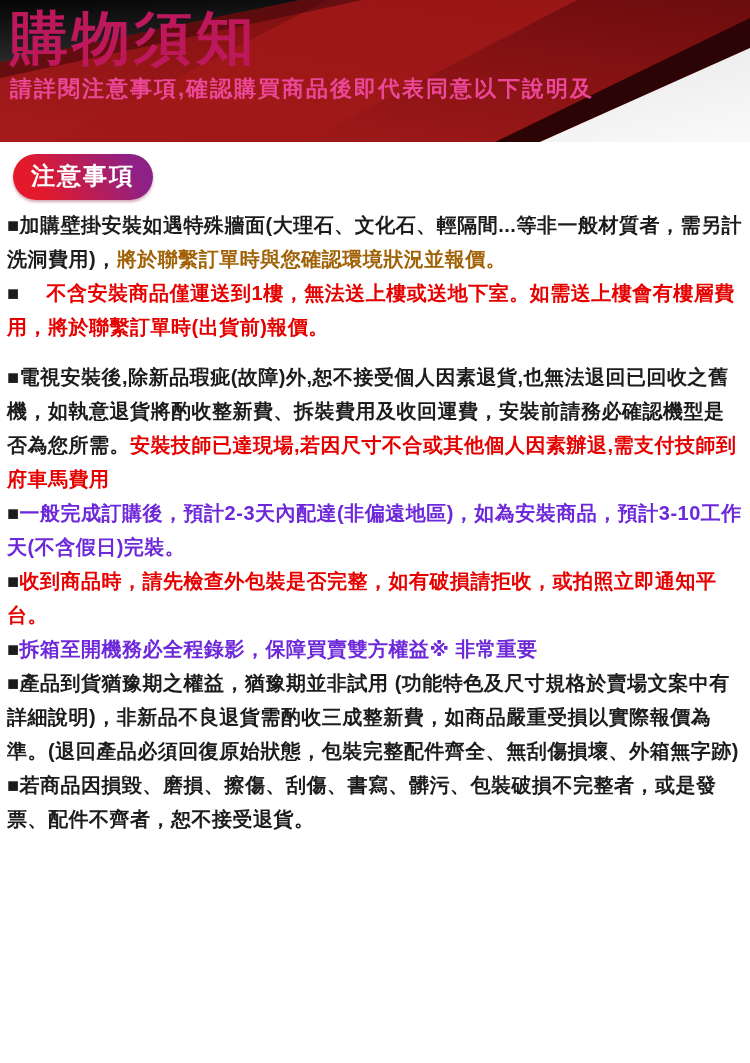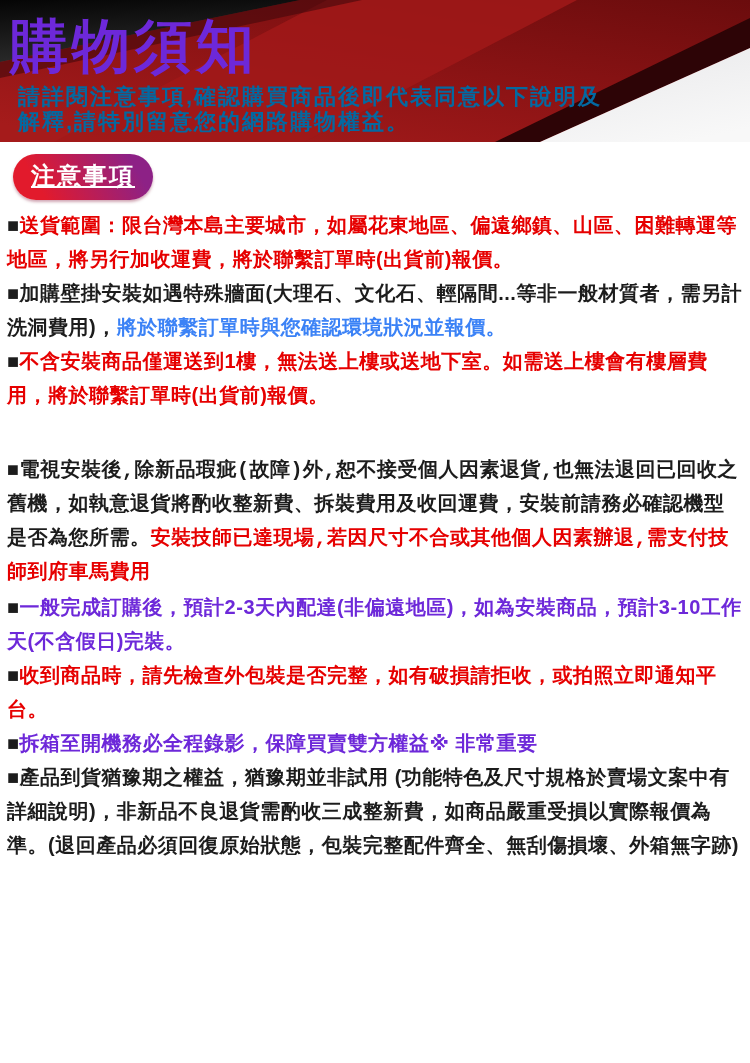--- a/index.html
+++ b/index.html
@@ -21,65 +21,64 @@
     height: 142px;
   }
   .banner-bg {
     position: absolute;
     left: 0; top: 0;
     width: 750px; height: 142px;
     display: block;
   }
   .banner-title {
     position: absolute;
-    left: 10px; top: 8px;
+    left: 10px; top: 0px;
     margin: 0;
-    color: #6d28d9;
+    color: #be185d;
     font-size: 58px;
     line-height: 76px;
     font-weight: bold;
     letter-spacing: 4px;
     white-space: nowrap;
   }
   .banner-sub {
     position: absolute;
     left: 10px; top: 76px;
-    margin: 8px;
-    color: #0369a1;
+    margin: 0;
+    color: #ec4899;
     font-size: 22px;
     line-height: 25px;
     font-weight: bold;
     letter-spacing: 2px;
     white-space: nowrap;
   }
 
   
   .badge {
     display: inline-block;
     margin: 12px 0 0 13px;
     padding: 6px 18px 8px 18px;
     border-radius: 24px;
     color: #ffffff;
     font-size: 24px;
     font-weight: bold;
     letter-spacing: 2px;
     box-shadow: 0 2px 3px rgba(120, 0, 40, 0.35);
-    text-decoration: underline;
   }
 
   
   .content {
     padding: 8px 6px 0 7px;
     font-size: 20px;
     line-height: 34px;
     font-weight: bold;
     letter-spacing: 0.5px;
   }
   .notice { margin: 0; }
-  .notice.gap { margin-top: 42px; font-family: Liberation Mono, monospace; }
+  .notice.gap { margin-top: 16px; }
 </style>
 </head>
 <body>
 
 <div class="page">
 
   <header class="banner">
     <svg class="banner-bg" viewBox="0 0 750 142" preserveAspectRatio="none" aria-hidden="true">
       <defs>
         <linearGradient id="gRed" x1="1" y1="0" x2="0.15" y2="1">
@@ -99,32 +98,31 @@
       <rect x="0" y="0" width="750" height="142" fill="url(#gRed)"></rect>
       <polygon points="54,142 327,0 577,0 304,142" opacity="0.85" fill="#a11919"></polygon>
       <polygon points="300,0 362,0 0,78 0,62" opacity="0.6" fill="#42090b"></polygon>
       <polygon points="0,0 300,0 0,62" fill="url(#gBlack)"></polygon>
       <polygon points="495,142 750,18 750,48 540,142" fill="#2d0406"></polygon>
       <polygon points="540,142 750,48 750,142" fill="url(#gGray)"></polygon>
     </svg>
     <h1 class="banner-title">購物須知</h1>
     <p class="banner-sub">
       <span>請詳閱注意事項,確認購買商品後即代表同意以下說明及</span><br>
-      <span>解釋,請特別留意您的網路購物權益。</span>
     </p>
   </header>
 
   <div class="badge" style="background: linear-gradient(60deg, rgb(226, 26, 44) 20%, rgb(141, 33, 134) 85%);">
     <span>注意事項</span>
   </div>
 
   <main class="content">
-      <p class="notice"><span style="color: rgb(28, 28, 28);">■</span><span style="color: rgb(230, 0, 0);">送貨範圍：限台灣本島主要城市，如屬花東地區、偏遠鄉鎮、山區、困難轉運等地區，將另行加收運費，將於聯繫訂單時(出貨前)報價。</span></p>
-      <p class="notice"><span style="color: rgb(28, 28, 28);">■</span><span style="color: rgb(28, 28, 28);">加購壁掛安裝如遇特殊牆面(大理石、文化石、輕隔間...等非一般材質者，需另計洗洞費用)，</span><span style="color: #3b82f6;">將於聯繫訂單時與您確認環境狀況並報價。</span></p>
-      <p class="notice"><span style="color: rgb(28, 28, 28);">■</span><span style="color: rgb(230, 0, 0);">不含安裝商品僅運送到1樓，無法送上樓或送地下室。如需送上樓會有樓層費用，將於聯繫訂單時(出貨前)報價。</span></p>
+      <p class="notice"><span style="color: rgb(28, 28, 28);">■</span><span style="color: rgb(28, 28, 28);">加購壁掛安裝如遇特殊牆面(大理石、文化石、輕隔間...等非一般材質者，需另計洗洞費用)，</span><span style="color: #a16207;">將於聯繫訂單時與您確認環境狀況並報價。</span></p>
+      <p class="notice"><span style="color: rgb(28, 28, 28);">■</span><span style="color: rgb(230, 0, 0); margin-left: 27px;">不含安裝商品僅運送到1樓，無法送上樓或送地下室。如需送上樓會有樓層費用，將於聯繫訂單時(出貨前)報價。</span></p>
       <p class="notice gap"><span style="color: rgb(28, 28, 28);">■</span><span style="color: rgb(28, 28, 28);">電視安裝後,除新品瑕疵(故障)外,恕不接受個人因素退貨,也無法退回已回收之舊機，如執意退貨將酌收整新費、拆裝費用及收回運費，安裝前請務必確認機型是否為您所需。</span><span style="color: rgb(230, 0, 0);">安裝技師已達現場,若因尺寸不合或其他個人因素辦退,需支付技師到府車馬費用</span></p>
       <p class="notice"><span style="color: rgb(28, 28, 28);">■</span><span style="color: #6d28d9;">一般完成訂購後，預計2-3天內配達(非偏遠地區)，如為安裝商品，預計3-10工作天(不含假日)完裝。</span></p>
       <p class="notice"><span style="color: rgb(28, 28, 28);">■</span><span style="color: rgb(230, 0, 0);">收到商品時，請先檢查外包裝是否完整，如有破損請拒收，或拍照立即通知平台。</span></p>
       <p class="notice"><span style="color: rgb(28, 28, 28);">■</span><span style="color: #6d28d9;">拆箱至開機務必全程錄影，保障買賣雙方權益※ 非常重要</span></p>
       <p class="notice"><span style="color: rgb(28, 28, 28);">■</span><span style="color: rgb(28, 28, 28);">產品到貨猶豫期之權益，猶豫期並非試用 (功能特色及尺寸規格於賣場文案中有詳細說明)，非新品不良退貨需酌收三成整新費，如商品嚴重受損以實際報價為準。(退回產品必須回復原始狀態，包裝完整配件齊全、無刮傷損壞、外箱無字跡)</span></p>
+      <p class="notice"><span style="color: rgb(28, 28, 28);">■</span><span style="color: rgb(28, 28, 28);">若商品因損毀、磨損、擦傷、刮傷、書寫、髒污、包裝破損不完整者，或是發票、配件不齊者，恕不接受退貨。</span></p>
     </main>
 
 </div>
 
 </body></html>

